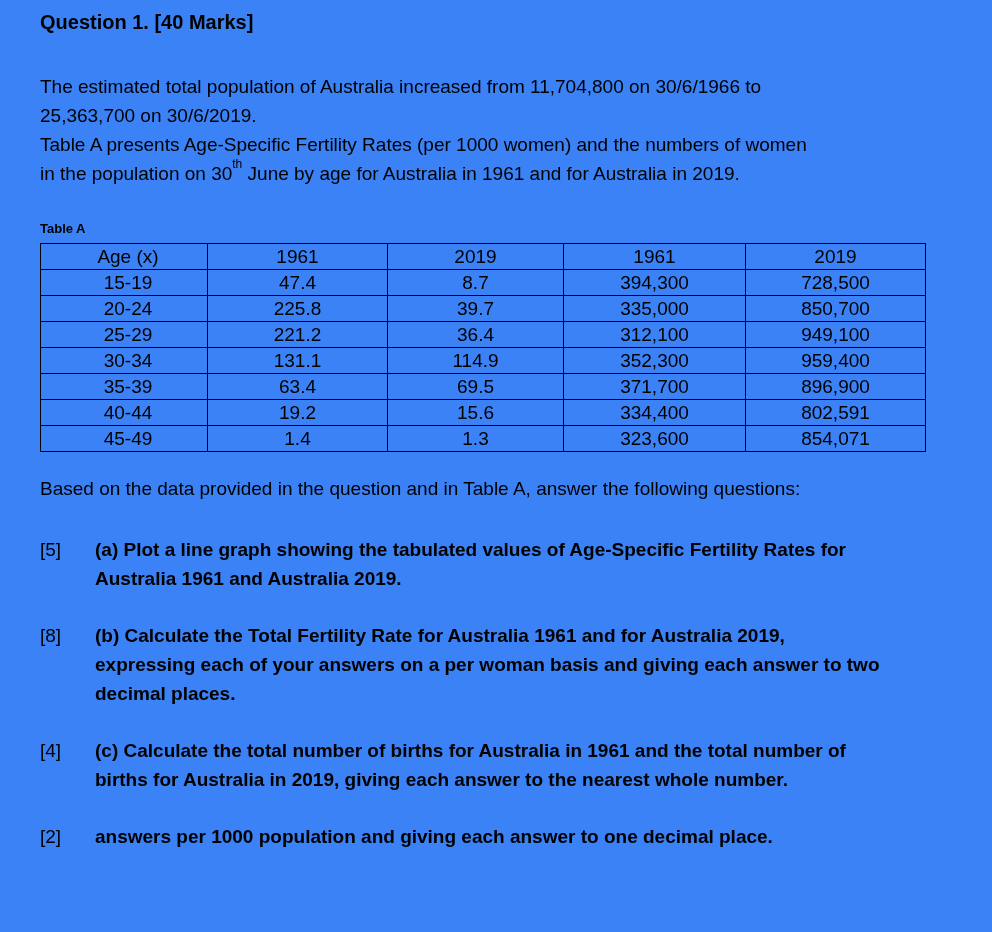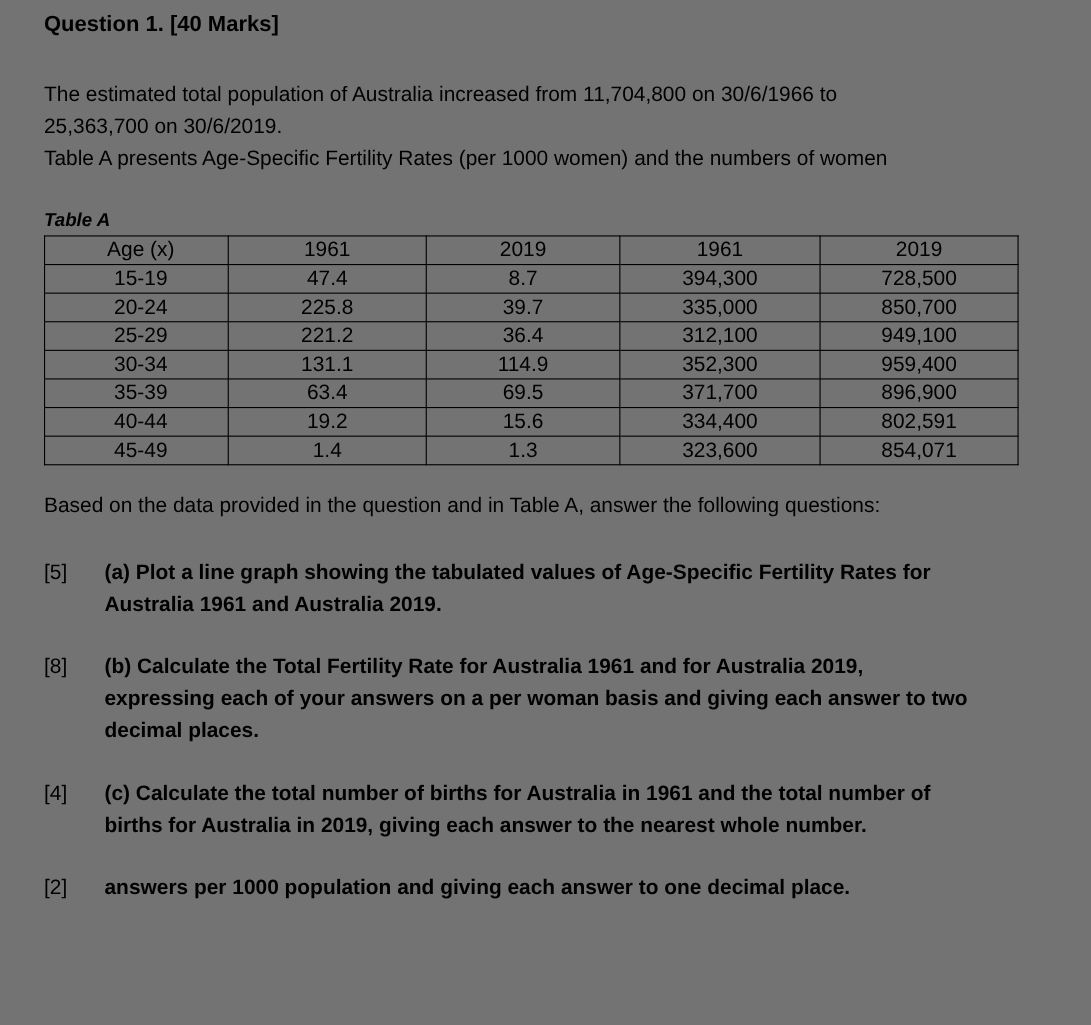--- a/index.html
+++ b/index.html
@@ -6,21 +6,21 @@
     margin: 0;
     padding: 0;
     background: #ffffff;
     color: #000000;
     font-family: "Liberation Sans", sans-serif;
   }
   .page {
     position: relative;
     width: 992px;
     height: 932px;
-    background: #737373;
+    background: #3b82f6;
     box-sizing: border-box;
     padding: 8px 30px 0 40px;
     overflow: hidden;
   }
   .q-title {
     font-size: 20px;
     font-weight: bold;
     line-height: 28px;
     margin: 0 0 36px 0;
     white-space: nowrap;
@@ -30,26 +30,25 @@
     line-height: 29px;
     white-space: nowrap;
   }
   sup.sup {
     font-size: 12px;
     line-height: 0;
     position: relative;
     top: -0.35em;
   }
   .table-label {
-    font-size: 17px;
+    font-size: 13px;
     font-weight: bold;
     line-height: 29px;
     margin-top: 26px;
     white-space: nowrap;
-    font-style: italic;
   }
   table.data-table {
     border-collapse: collapse;
     table-layout: fixed;
     width: 885px;
   }
   table.data-table th,
   table.data-table td {
     border: 1.5px solid #000000;
     height: 25px;
@@ -89,20 +88,21 @@
 <body>
 
 <div class="page">
 
   <h1 class="q-title">Question 1. [40 Marks]</h1>
 
   <div class="intro">
     <div class="line">The estimated total population of Australia increased from 11,704,800 on 30/6/1966 to</div>
     <div class="line">25,363,700 on 30/6/2019.</div>
     <div class="line">Table A presents Age-Specific Fertility Rates (per 1000 women) and the numbers of women</div>
+    <div class="line"><span>in the population on 30</span><sup class="sup">th</sup><span> June by age for Australia in 1961 and for Australia in 2019.</span></div>
   </div>
 
   <div class="table-label">Table A</div>
 
   <table class="data-table">
     <colgroup>
       <col style="width:167px">
       <col style="width:180px">
       <col style="width:176px">
       <col style="width:182px">

